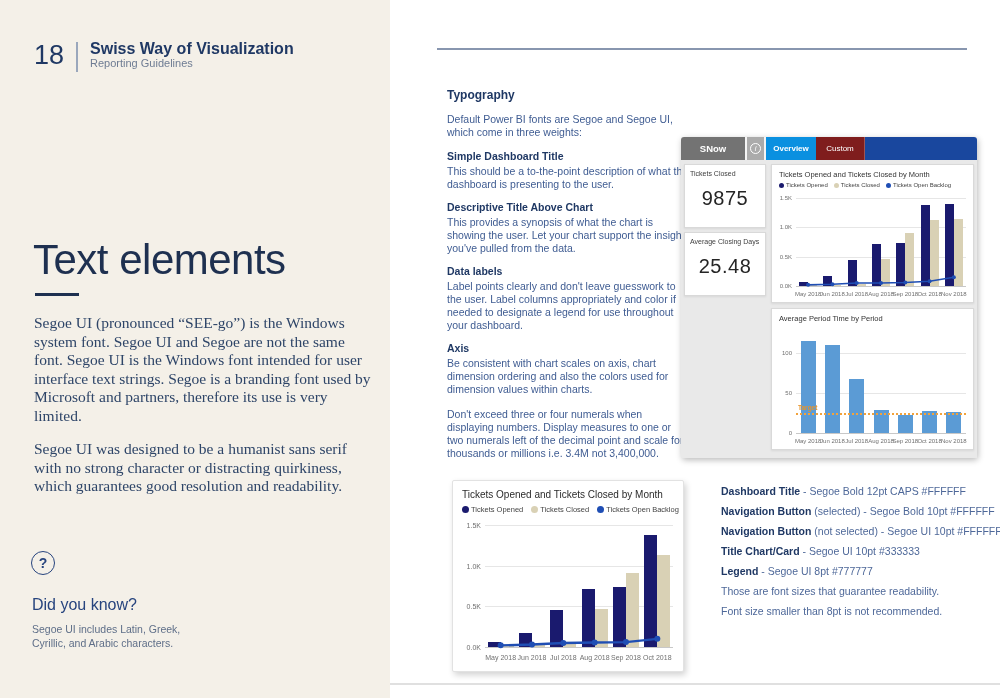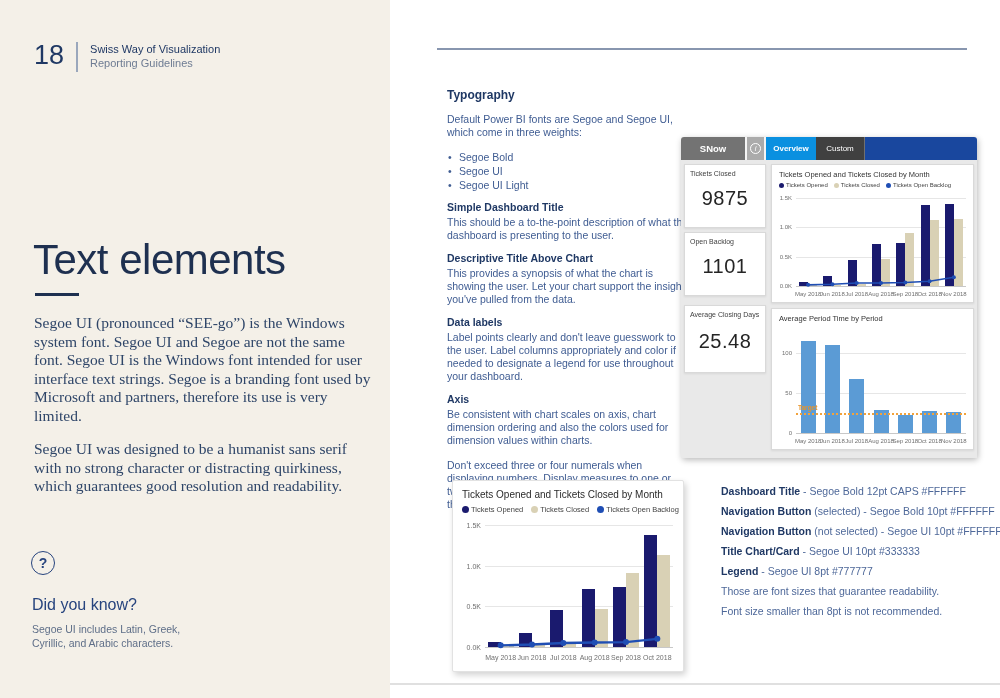--- a/index.html
+++ b/index.html
@@ -3,21 +3,21 @@
 <meta charset="utf-8">
 <style>
   html,body{margin:0;padding:0;background:#fff;}
   .page{position:relative;width:1000px;height:698px;background:#ffffff;overflow:hidden;
         font-family:"Liberation Sans",sans-serif;}
   
   .left-panel{position:absolute;left:0;top:0;width:390px;height:698px;background:#F4F0E8;}
   .page-header{position:absolute;left:34px;top:40px;display:flex;align-items:flex-start;}
   .page-num{font-size:27px;font-weight:300;color:#1F3864;line-height:30px;}
   .hdr-divider{width:2px;height:30px;background:#9AA7BC;margin:2px 12px 0 12px;}
-  .hdr-title{font-size:11px;font-weight:normal;color:#1F3864;line-height:14px;padding-top:2px;}
+  .hdr-title{font-size:16px;font-weight:bold;color:#1F3864;line-height:14px;padding-top:2px;}
   .hdr-sub{font-size:11px;font-weight:normal;color:#6E7C93;line-height:14px;}
   .big-title{position:absolute;left:33px;top:236px;font-size:42px;font-weight:300;
              color:#1E3050;letter-spacing:-0.5px;}
   .title-rule{position:absolute;left:35px;top:293px;width:44px;height:2.5px;background:#1E3050;}
   .serif-par{position:absolute;left:34px;width:342px;font-family:"Liberation Serif",serif;
              font-size:15.5px;line-height:18.5px;color:#2E4568;}
   .p1{top:314px;}
   .p2{top:440px;}
   .q-icon{position:absolute;left:31px;top:551px;width:24px;height:24px;border:1.6px solid #27447E;
           border-radius:50%;display:flex;align-items:center;justify-content:center;
@@ -44,21 +44,21 @@
   .dash-nav{position:absolute;left:0;top:0;right:0;height:23px;display:flex;
             border-radius:3px 3px 0 0;overflow:hidden;background:#fff;}
   .nav-snow{width:64px;background:#737373;color:#fff;font-size:9.5px;font-weight:bold;
             display:flex;align-items:center;justify-content:center;}
   .nav-gap{width:2px;background:#F4F4F4;}
   .nav-info{width:17px;background:#ABABAB;display:flex;align-items:center;justify-content:center;}
   .info-circle{width:11px;height:11px;border:1px solid #fff;border-radius:50%;color:#fff;
                font-size:7.5px;font-style:italic;display:flex;align-items:center;justify-content:center;box-sizing:border-box;}
   .nav-tab-sel{width:50px;background:#0A90E0;color:#fff;font-size:8px;font-weight:bold;
                display:flex;align-items:center;justify-content:center;}
-  .nav-tab{width:48px;background:#404040;color:#fff;font-size:8px;
+  .nav-tab{width:48px;background:#7f1d1d;color:#fff;font-size:8px;
            display:flex;align-items:center;justify-content:center;border-right:1px solid rgba(255,255,255,.25);}
   .nav-rest{flex:1;background:#19479E;}
   .dash-body{position:absolute;left:0;top:23px;right:0;bottom:0;background:#E9E9E9;}
   .kpi-col{position:absolute;left:3px;top:4px;width:82px;}
   .kpi-card{background:#fff;border:1px solid #D9D9D9;box-shadow:0 1px 2px rgba(0,0,0,.08);
             position:relative;margin-bottom:4px;box-sizing:border-box;}
   .kpi-card:nth-child(1){height:64px;}
   .kpi-card:nth-child(2){height:64px;margin-bottom:9px;}
   .kpi-card:nth-child(3){height:68px;}
   .kpi-card:nth-child(4){height:67px;margin-bottom:0;}
@@ -129,25 +129,20 @@
     <div class="dyk-text">Segoe UI includes Latin, Greek,
 Cyrillic, and Arabic characters.</div>
   </div>
 
   <div class="rule-top"></div>
   <div class="rule-bottom"></div>
 
   <div class="typo-col">
     <div class="typo-h">Typography</div>
     <p class="typo-intro">Default Power BI fonts are Segoe and Segoe UI, which come in three weights:</p>
-    <ul class="typo-ul" id="weights">
-        <li>Segoe Bold</li>
-        <li>Segoe UI</li>
-        <li>Segoe UI Light</li>
-      </ul>
     <div id="typo-sections">
         <div class="t-sec">
           <div class="t-sec-title">Simple Dashboard Title</div>
           <div class="t-sec-body">This should be a to-the-point description of what the dashboard is presenting to the user.</div>
         </div>
         <div class="t-sec">
           <div class="t-sec-title">Descriptive Title Above Chart</div>
           <div class="t-sec-body">This provides a synopsis of what the chart is showing the user. Let your chart support the insight you've pulled from the data.</div>
         </div>
         <div class="t-sec">
@@ -172,24 +167,20 @@
       <div class="nav-gap"></div>
       <div class="nav-tab-sel">Overview</div>
       <div class="nav-tab">Custom</div>
       <div class="nav-rest"></div>
     </div>
     <div class="dash-body">
       <div class="kpi-col" id="dash-cards">
           <div class="kpi-card">
             <div class="kpi-label">Tickets Closed</div>
             <div class="kpi-value">9875</div>
-          </div>
-          <div class="kpi-card">
-            <div class="kpi-label">Open Backlog</div>
-            <div class="kpi-value">1101</div>
           </div>
           <div class="kpi-card">
             <div class="kpi-label">Average Closing Days</div>
             <div class="kpi-value">25.48</div>
           </div>
         </div>
       <div class="chart-col">
         <div class="dash-chart mini" id="dc1">
           <div class="c-title">Tickets Opened and Tickets Closed by Month</div>
           <div class="legend">

